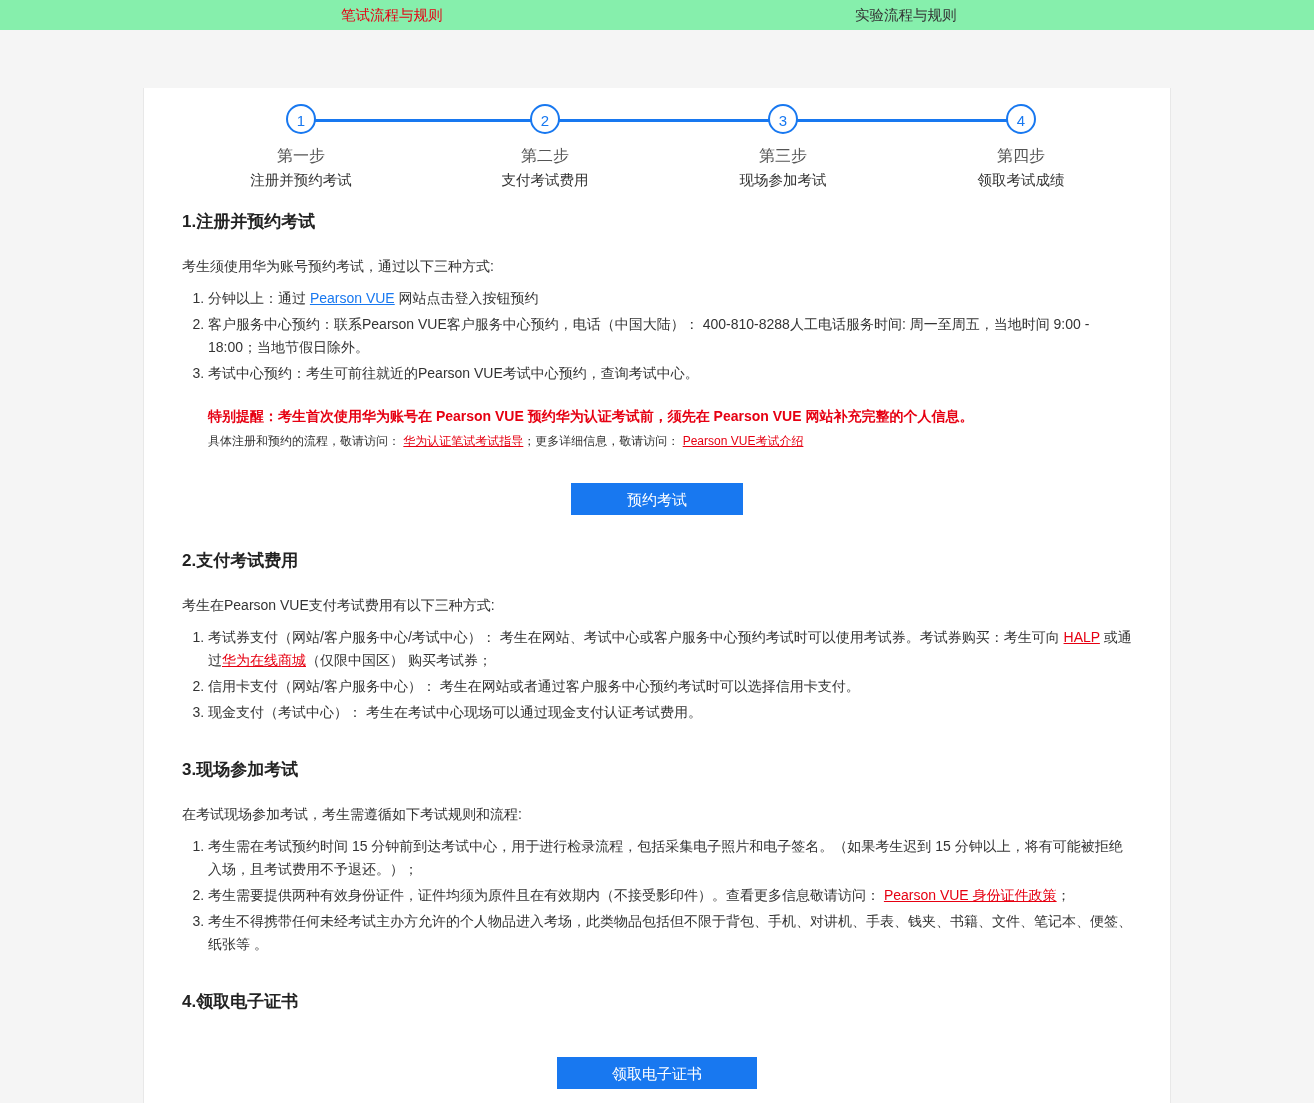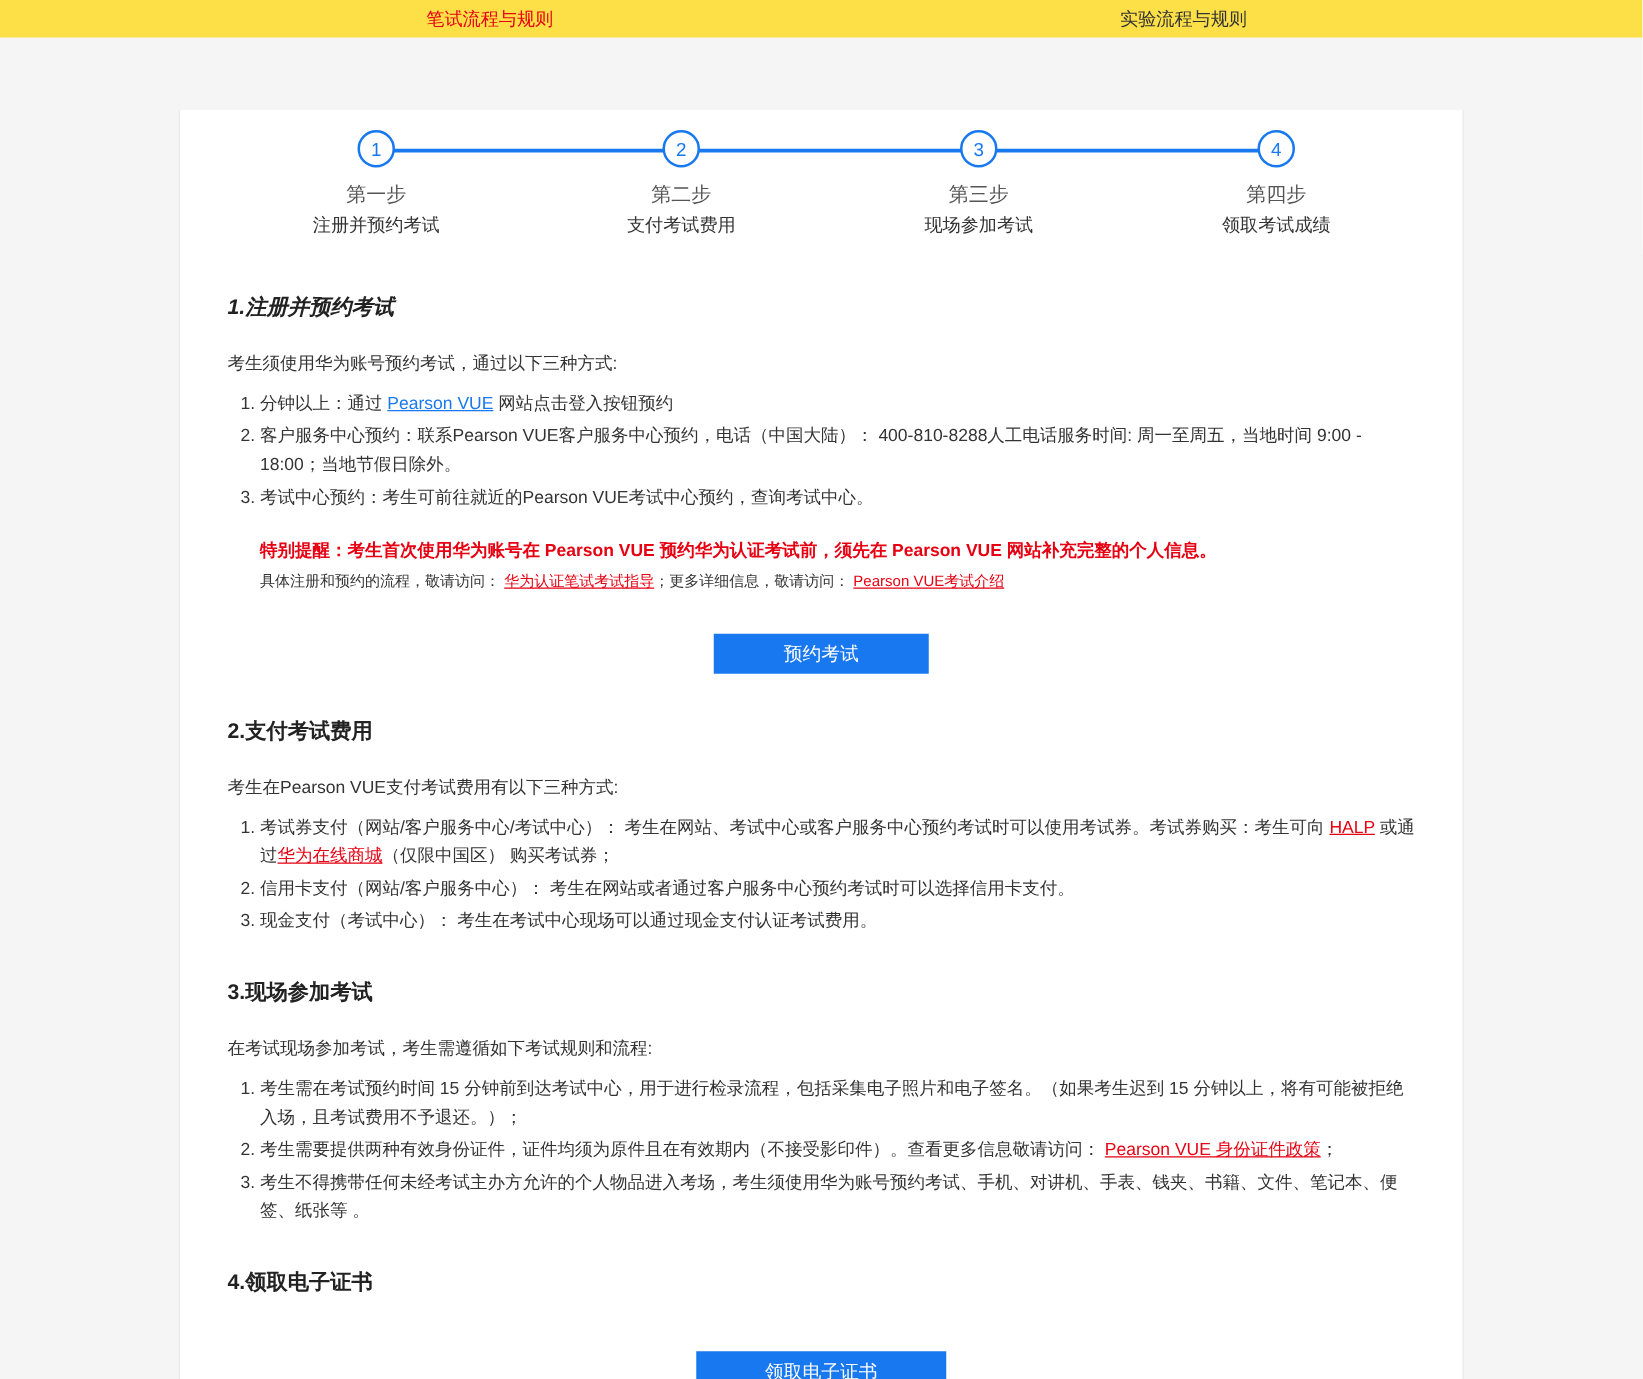--- a/index.html
+++ b/index.html
@@ -9,38 +9,38 @@
   }
   body {
     width: 1314px;
     min-height: 1103px;
     font-family: "Liberation Sans", "DejaVu Sans", sans-serif;
     color: #333;
     font-size: 14px;
   }
   .tabs-bar {
     height: 30px;
-    background: #fde047;
+    background: #86efac;
     display: flex;
     align-items: center;
     position: relative;
   }
   .tab {
     position: absolute;
     font-size: 14.5px;
     white-space: nowrap;
     cursor: pointer;
   }
   .tab.active {
     color: #e60012;
     left: 341px;
   }
   .tab.inactive {
     color: #333;
-    left: 896px;
+    left: 855px;
   }
   .page-card {
     margin: 0 auto;
     width: 1026px;
     background: #ffffff;
     border: 1px solid #e8e8e8;
     border-top: none;
     padding: 0 0 40px 0;
     box-sizing: content-box;
   }
@@ -95,21 +95,21 @@
 
   .content {
     padding: 0 38px 0 38px;
   }
   h2.section-title {
     font-size: 17px;
     font-weight: bold;
     color: #222;
     margin: 34px 0 22px 0;
   }
-  h2.section-title.first { margin-top: 36px; font-style: italic; }
+  h2.section-title.first { margin-top: 12px; }
   p.lead {
     font-size: 14px;
     line-height: 22px;
     margin: 0 0 10px 0;
     color: #333;
   }
   ol.list {
     margin: 0;
     padding-left: 26px;
     font-size: 14px;
@@ -232,21 +232,21 @@
       <li>现金支付（考试中心）： 考生在考试中心现场可以通过现金支付认证考试费用。</li>
     </ol>
 
     <h2 class="section-title">3.现场参加考试</h2>
     <p class="lead">在考试现场参加考试，考生需遵循如下考试规则和流程:</p>
     <ol class="list">
       <li>考生需在考试预约时间 15 分钟前到达考试中心，用于进行检录流程，包括采集电子照片和电子签名。（如果考生迟到 15 分钟以上，将有可能被拒绝入场，且考试费用不予退还。）；</li>
       <li>
         <span>考生需要提供两种有效身份证件，证件均须为原件且在有效期内（不接受影印件）。查看更多信息敬请访问： </span><a class="link-red" href="#">Pearson VUE 身份证件政策</a><span>；</span>
       </li>
-      <li>考生不得携带任何未经考试主办方允许的个人物品进入考场，考生须使用华为账号预约考试、手机、对讲机、手表、钱夹、书籍、文件、笔记本、便签、纸张等 。</li>
+      <li>考生不得携带任何未经考试主办方允许的个人物品进入考场，此类物品包括但不限于背包、手机、对讲机、手表、钱夹、书籍、文件、笔记本、便签、纸张等 。</li>
     </ol>
 
     <h2 class="section-title">4.领取电子证书</h2>
     <div class="btn-wrap" style="margin-top:44px;">
       <button class="btn wide">领取电子证书</button>
     </div>
 
   </div>
 </div>
 

